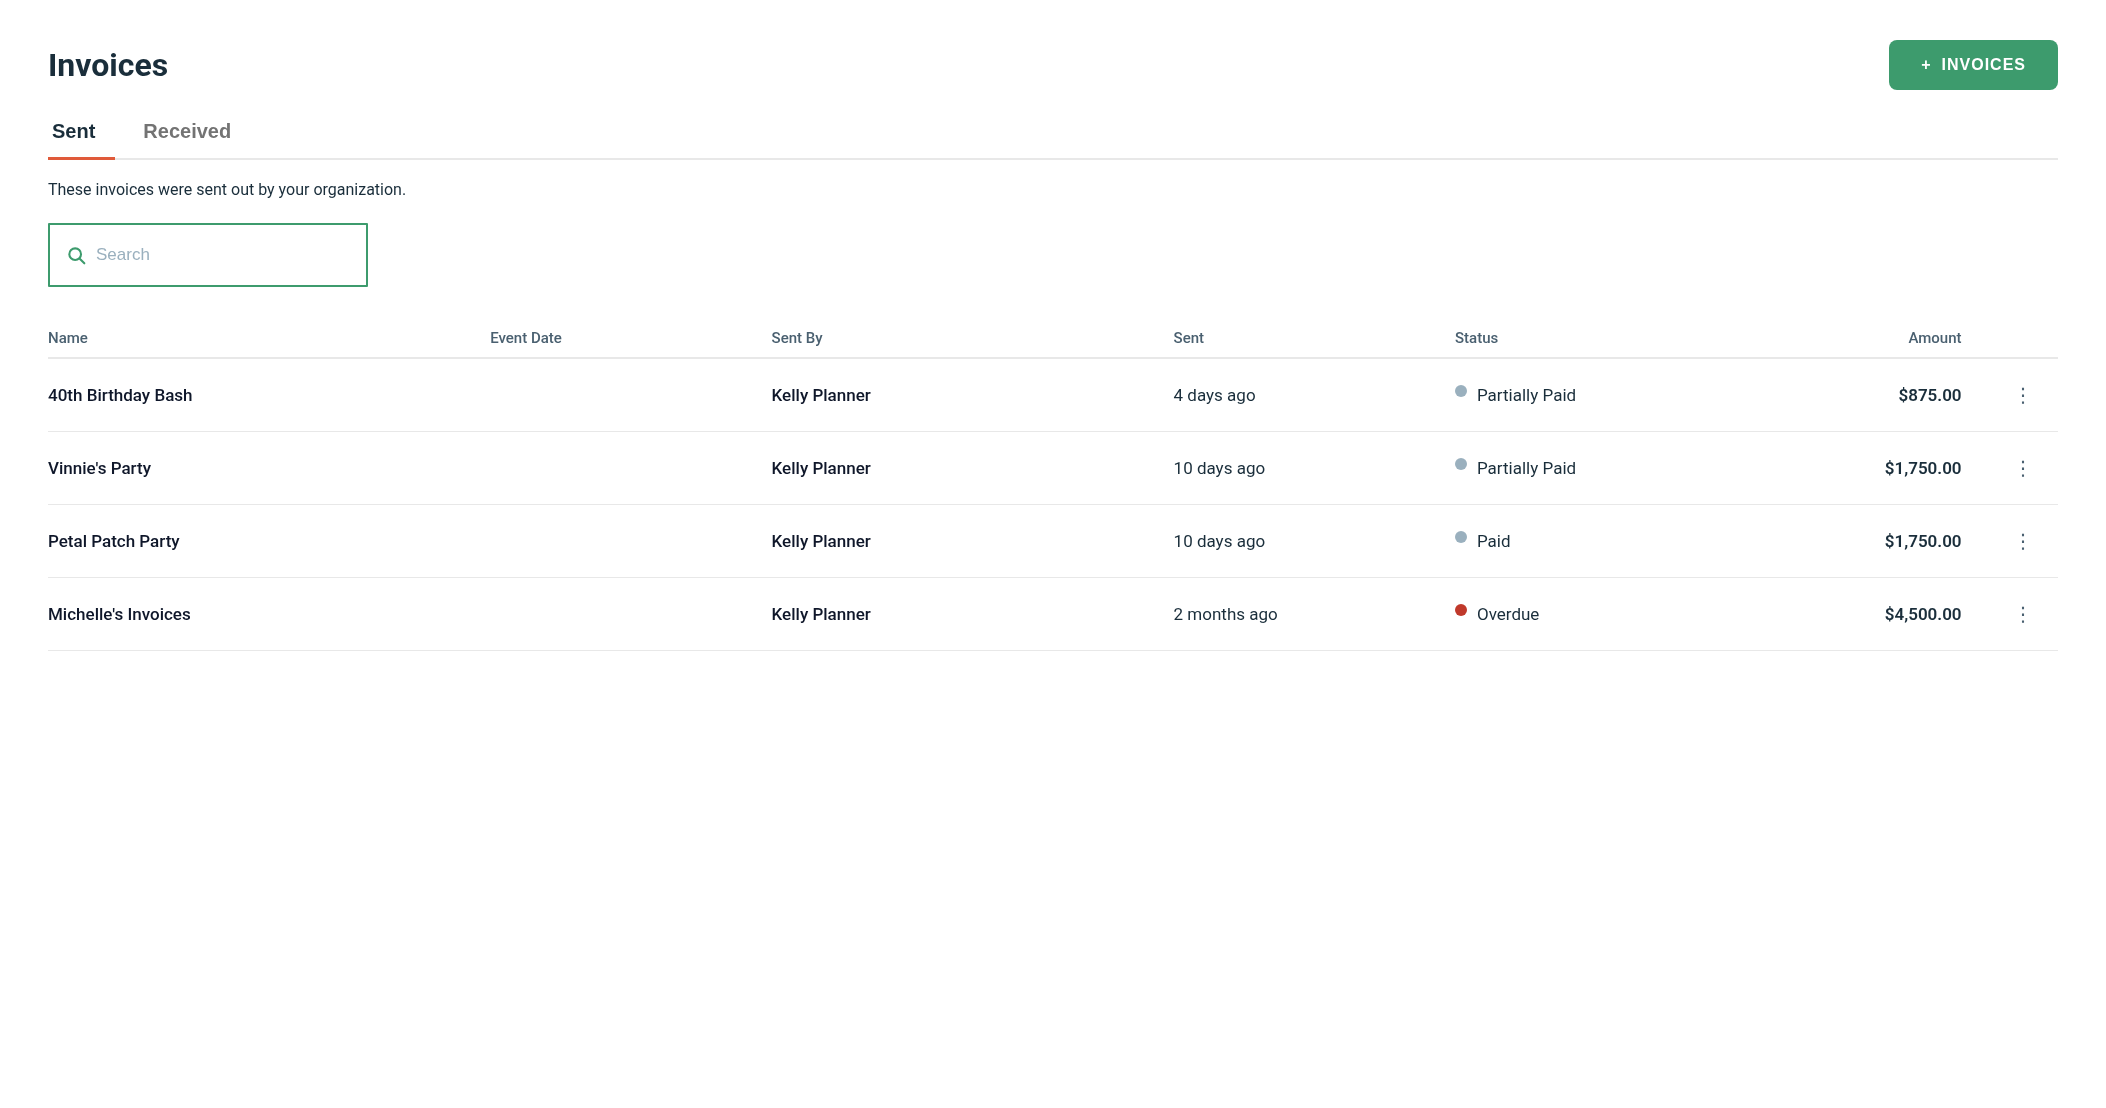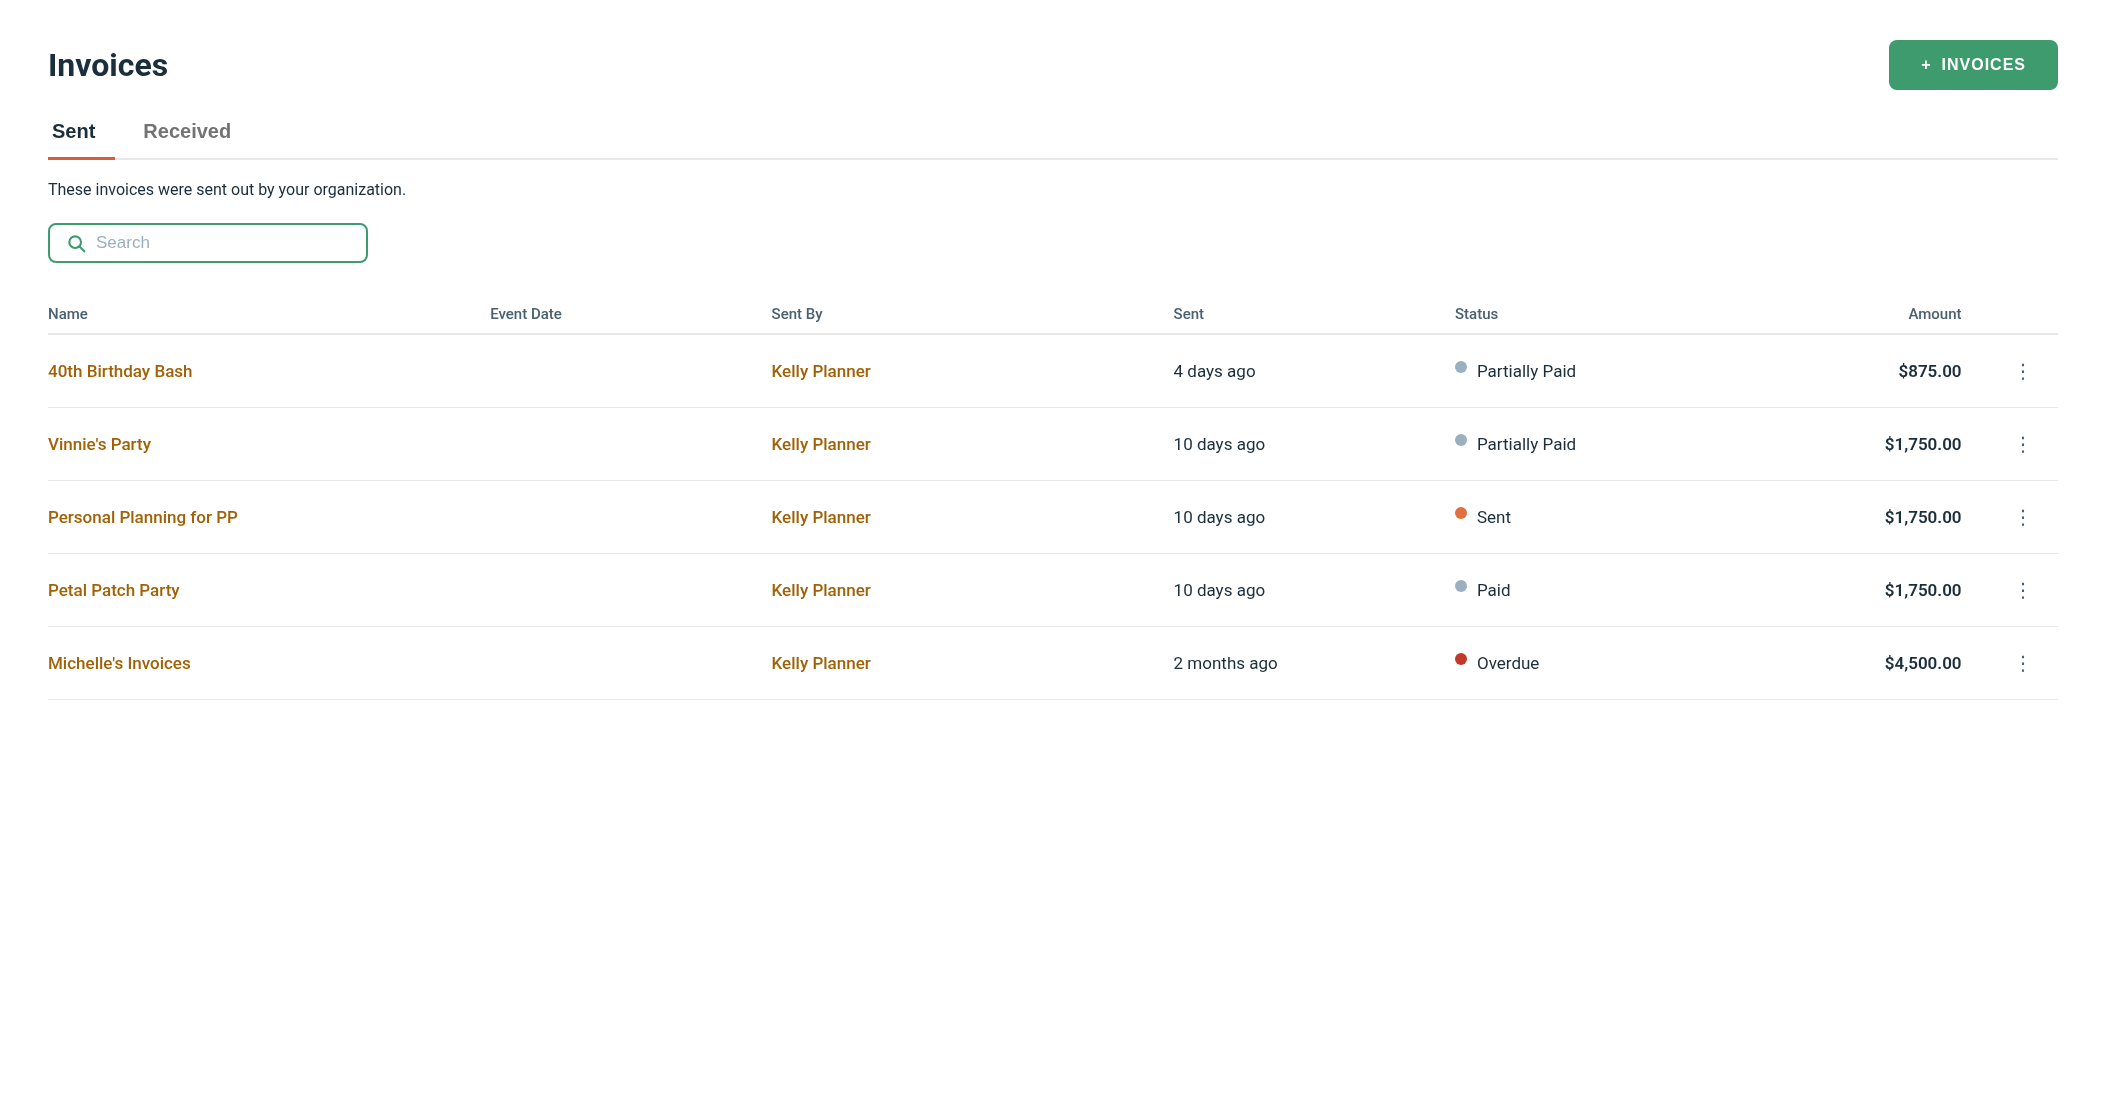--- a/index.html
+++ b/index.html
@@ -76,22 +76,22 @@
       display: flex;
       align-items: center;
       gap: 10px;
       margin-bottom: 32px;
     }
     .search-wrapper {
       display: flex;
       align-items: flex-start;
       gap: 10px;
       border: 2px solid #3d9b6d;
-      border-radius: 8px;
-      padding: 8px 16px;
+      border-radius: 1px;
+      padding: 20px 16px;
       width: 320px;
     }
     .search-icon-svg {
       width: 20px;
       height: 20px;
       flex-shrink: 0;
     }
     .search-input {
       border: none;
       outline: none;
@@ -117,21 +117,21 @@
     .table tbody tr {
       border-bottom: 1.5px solid #e8e8e8;
     }
     .table tbody tr td {
       padding: 22px 16px 22px 0;
       font-size: 17px;
       color: #1a2e3b;
       vertical-align: middle;
     }
     .td-name a, .td-sent-by a {
-      color: #a16207;
+      color: #0f172a;
       text-decoration: none;
       font-weight: 500;
     }
     .td-amount {
       text-align: right;
       font-weight: 600;
       color: #1a2e3b;
     }
     .td-actions {
       text-align: right;
@@ -246,40 +246,20 @@
           <span>Partially Paid</span>
         </div>
       </td>
       <td class="td-amount col-amount">$1,750.00</td>
       <td class="td-actions col-actions">
         <button class="more-btn">⋮</button>
       </td>
     </tr>
         <tr>
       <td class="td-name col-name">
-        <a href="#">Personal Planning for PP</a>
-      </td>
-      <td class="col-event"></td>
-      <td class="td-sent-by col-sentby">
-        <a href="#">Kelly Planner</a>
-      </td>
-      <td class="col-sent">10 days ago</td>
-      <td class="col-status">
-        <div class="status-cell">
-          <span class="status-dot" style="background:#e07040;"></span>
-          <span>Sent</span>
-        </div>
-      </td>
-      <td class="td-amount col-amount">$1,750.00</td>
-      <td class="td-actions col-actions">
-        <button class="more-btn">⋮</button>
-      </td>
-    </tr>
-        <tr>
-      <td class="td-name col-name">
         <a href="#">Petal Patch Party</a>
       </td>
       <td class="col-event"></td>
       <td class="td-sent-by col-sentby">
         <a href="#">Kelly Planner</a>
       </td>
       <td class="col-sent">10 days ago</td>
       <td class="col-status">
         <div class="status-cell">
           <span class="status-dot" style="background:#9ab0be;"></span>

